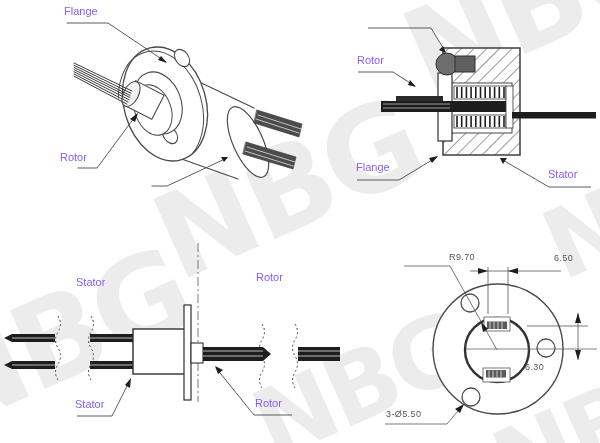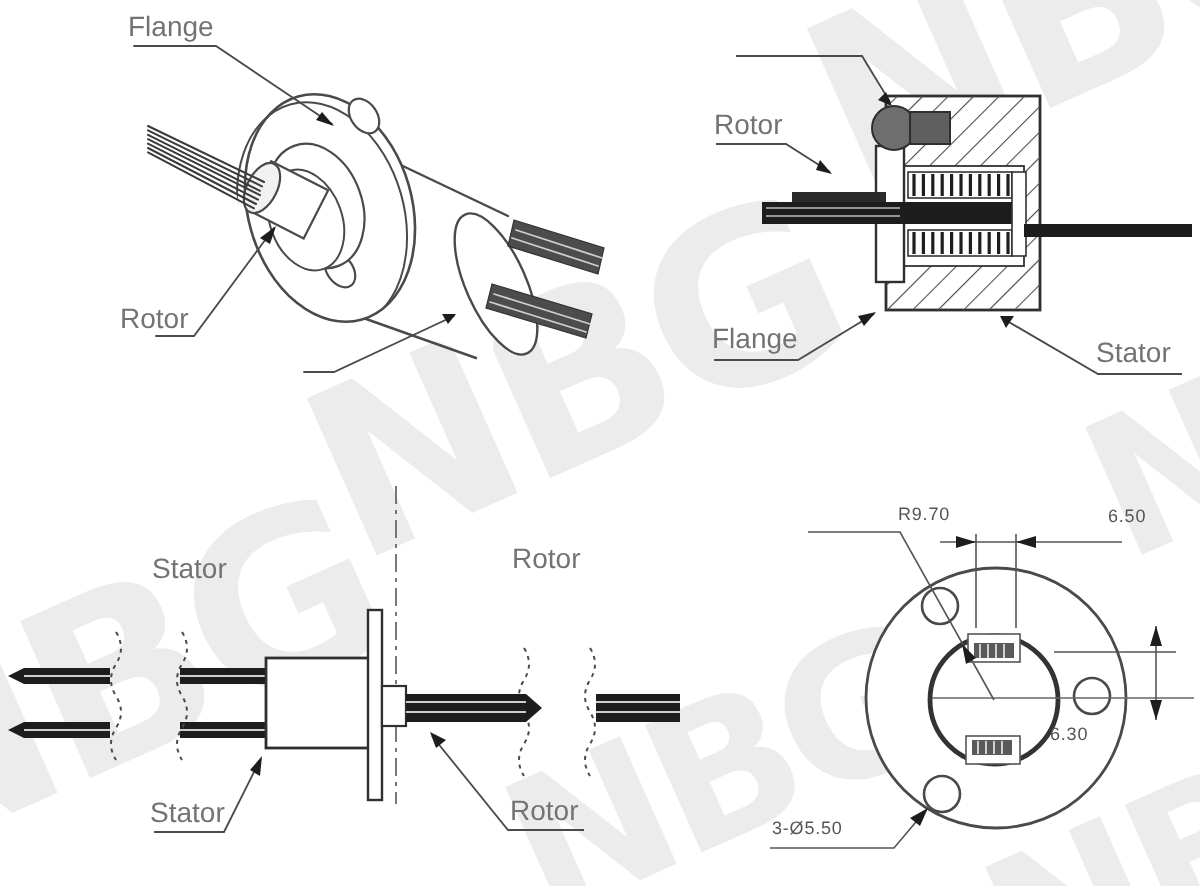--- a/index.html
+++ b/index.html
@@ -4,21 +4,21 @@
 <style>
   html,body{margin:0;padding:0;}
   body{width:600px;height:443px;position:relative;overflow:hidden;background:#ffffff;
        font-family:"Liberation Sans", sans-serif;}
   .stage{position:absolute;inset:0;width:600px;height:443px;}
   .wm{position:absolute;font-family:"DejaVu Sans", sans-serif;font-weight:700;
       font-size:118px;color:#000;opacity:0.07;transform:rotate(-24deg);
       letter-spacing:-4px;z-index:0;white-space:nowrap;user-select:none;}
   .wm.small{font-size:96px;}
   svg.art{position:absolute;left:0;top:0;z-index:1;}
-  .lbl{position:absolute;z-index:2;font-size:14px;color:#737373;white-space:nowrap;}
+  .lbl{position:absolute;z-index:2;font-size:11px;color:#8b5cf6;white-space:nowrap;}
   .dim{position:absolute;z-index:2;font-size:9px;color:#555;white-space:nowrap;letter-spacing:.4px;}
 </style>
 </head>
 <body>
 
 <div class="stage">
 
   <div class="wm" style="left:150px;top:120px;">NBG</div>
   <div class="wm" style="left:400px;top:-65px;">NBG</div>
   <div class="wm" style="left:-80px;top:270px;">NBG</div>

